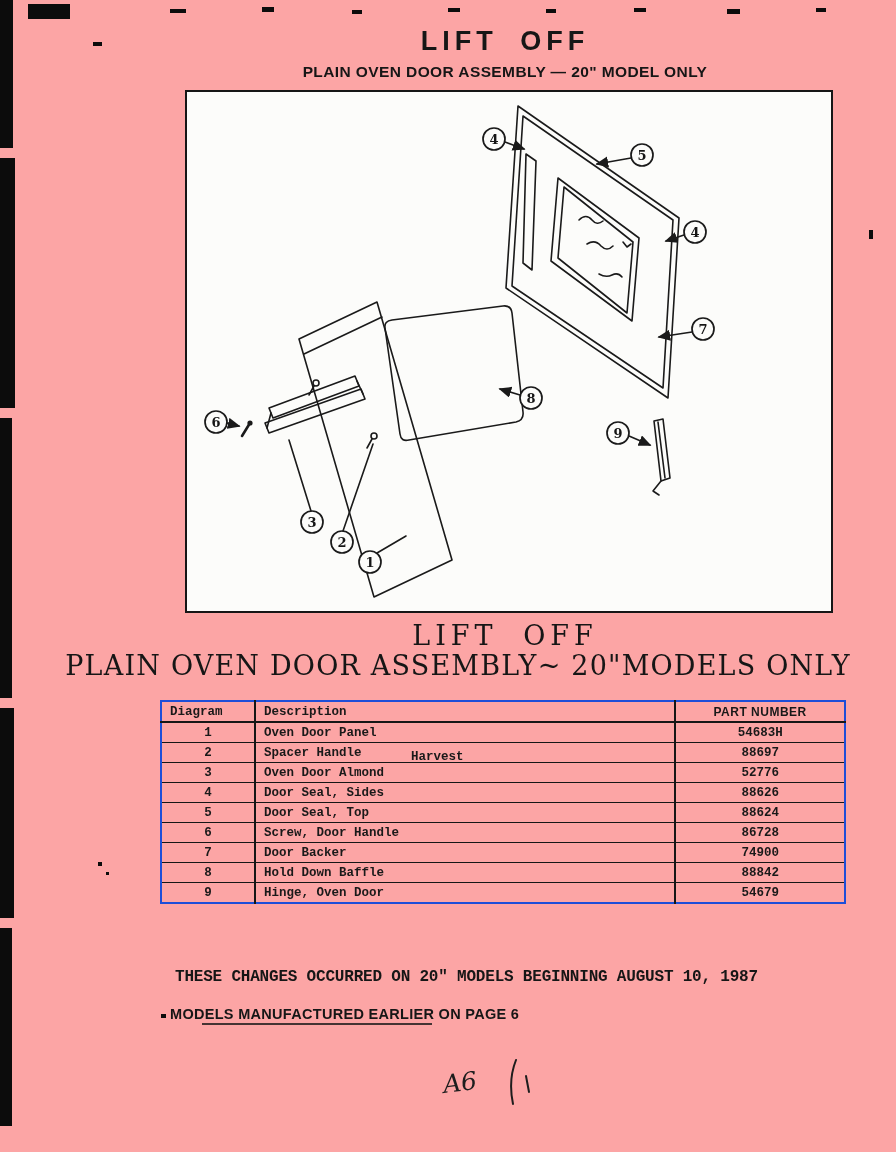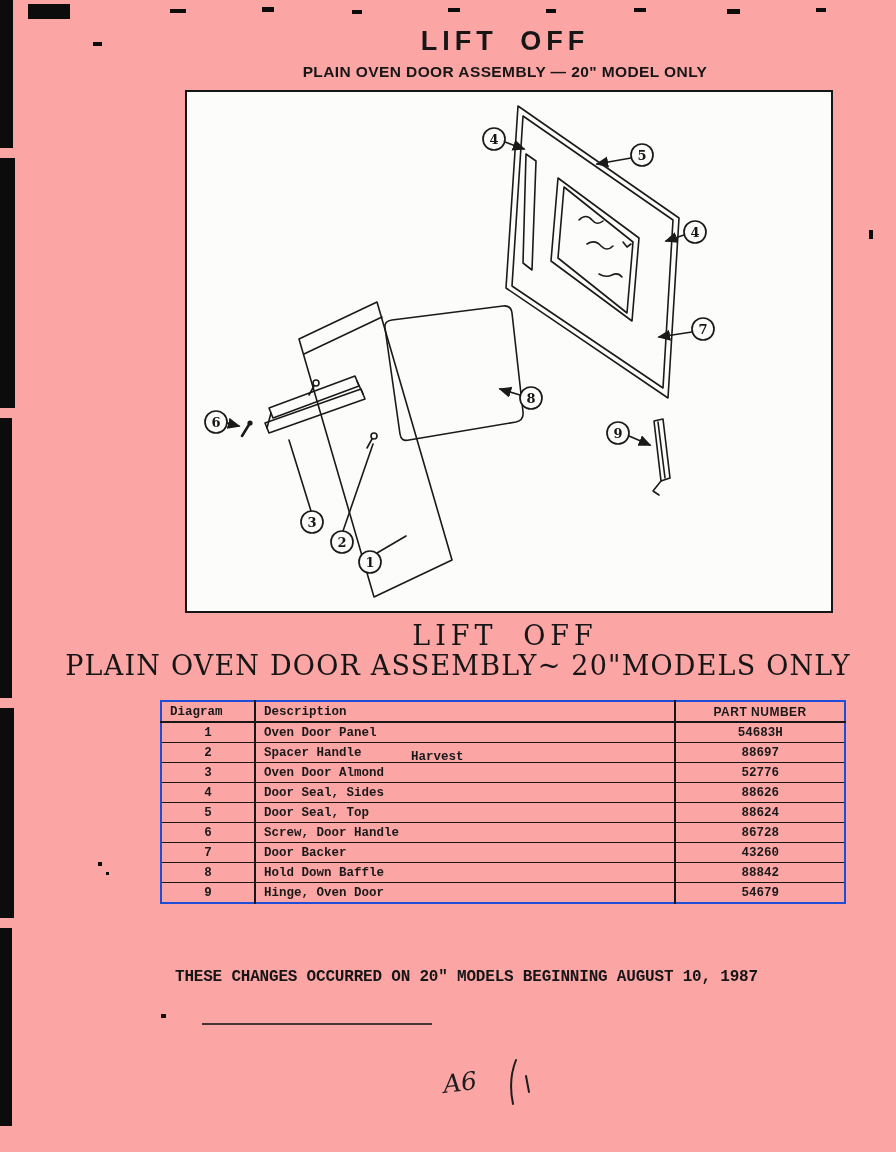--- a/index.html
+++ b/index.html
@@ -225,21 +225,21 @@
         <td class="cell-desc">
           <span>Screw, Door Handle</span>
         </td>
         <td class="cell-part">86728</td>
       </tr>
       <tr>
         <td class="cell-diagram">7</td>
         <td class="cell-desc">
           <span>Door Backer</span>
         </td>
-        <td class="cell-part">43260</td>
+        <td class="cell-part">74900</td>
       </tr>
       <tr>
         <td class="cell-diagram">8</td>
         <td class="cell-desc">
           <span>Hold Down Baffle</span>
         </td>
         <td class="cell-part">88842</td>
       </tr>
       <tr>
         <td class="cell-diagram">9</td>
@@ -247,20 +247,21 @@
           <span>Hinge, Oven Door</span>
         </td>
         <td class="cell-part">54679</td>
       </tr>
     </tbody>
   </table>
 
   <p class="note"><span>THESE CHANGES OCCURRED ON 20" MODELS BEGINNING AUGUST 10, 1987</span><br>
   </p>
 
+  <div class="footer-note">MODELS MANUFACTURED EARLIER ON PAGE 6</div>
   <div class="footer-underline"></div>
 
   <div class="handwriting">A6</div>
   <svg class="scribble" width="42" height="60" viewBox="0 0 42 60">
     <path d="M18,8 q-8,20 -3,44" stroke="#1d1d1d" stroke-width="2" fill="none" stroke-linecap="round"></path>
     <path d="M28,24 l3,16" stroke="#1d1d1d" stroke-width="2" fill="none" stroke-linecap="round"></path>
   </svg>
 
 </div>
 

